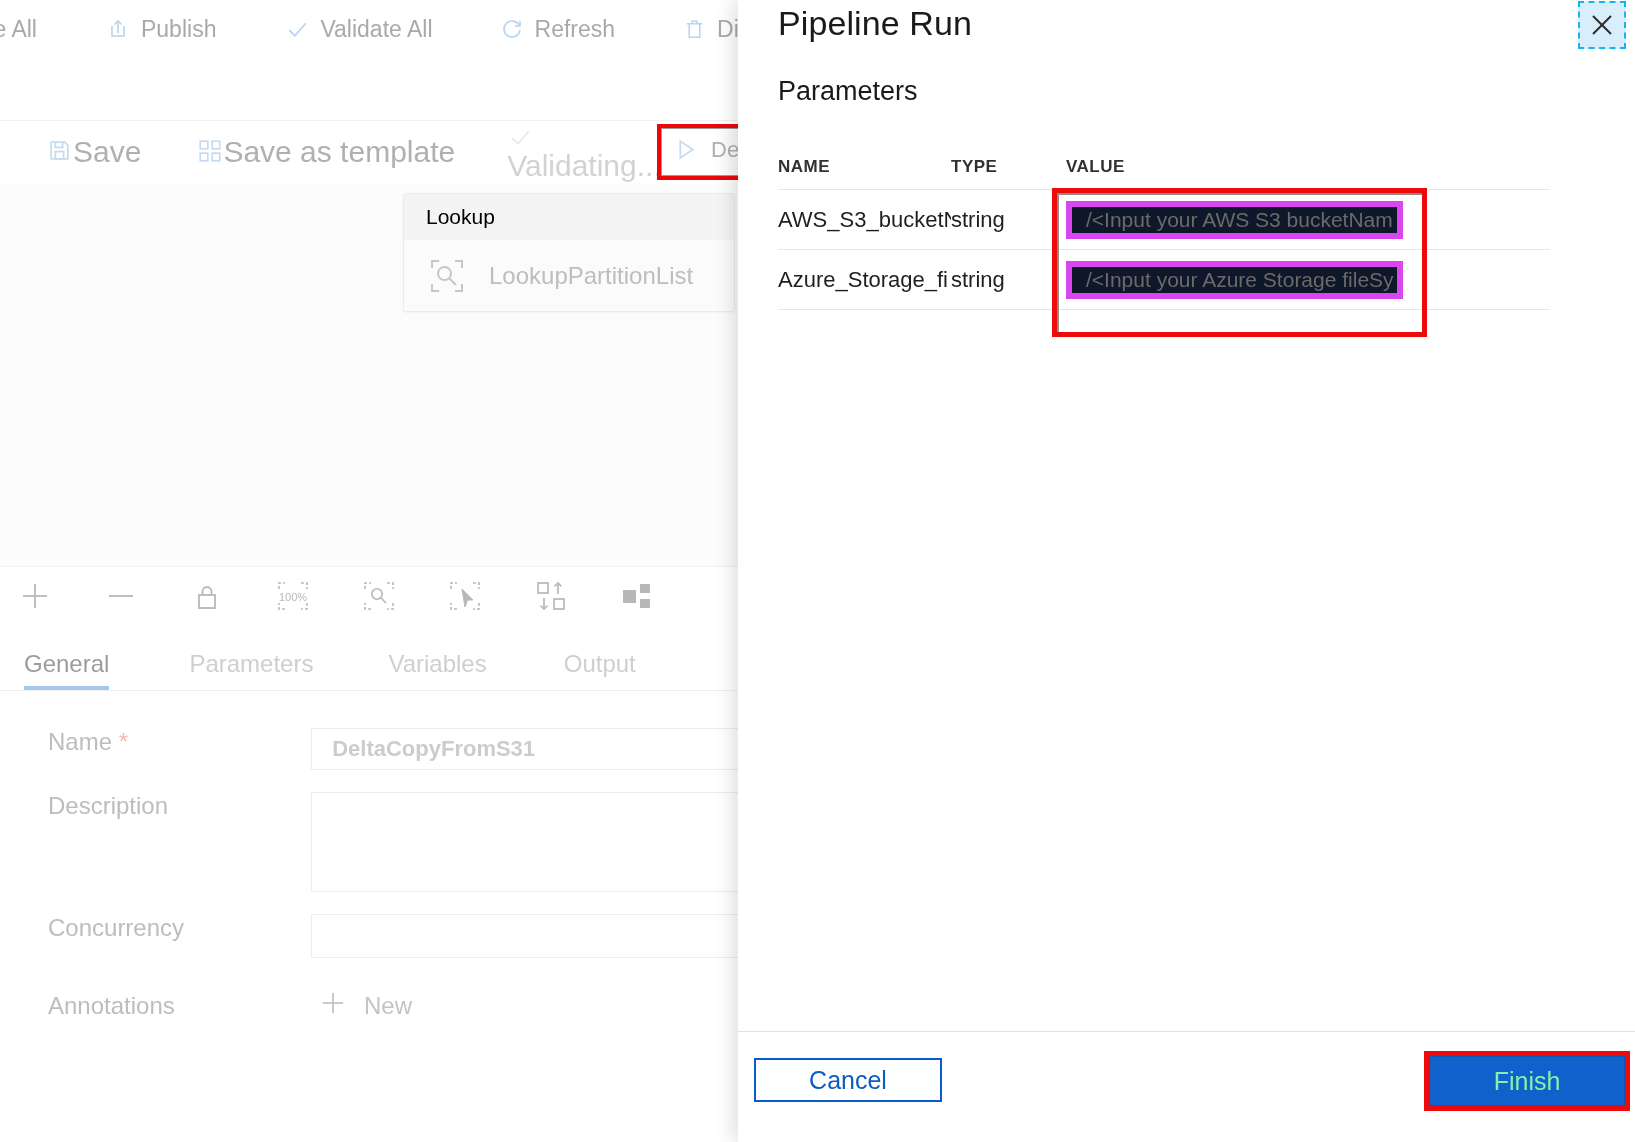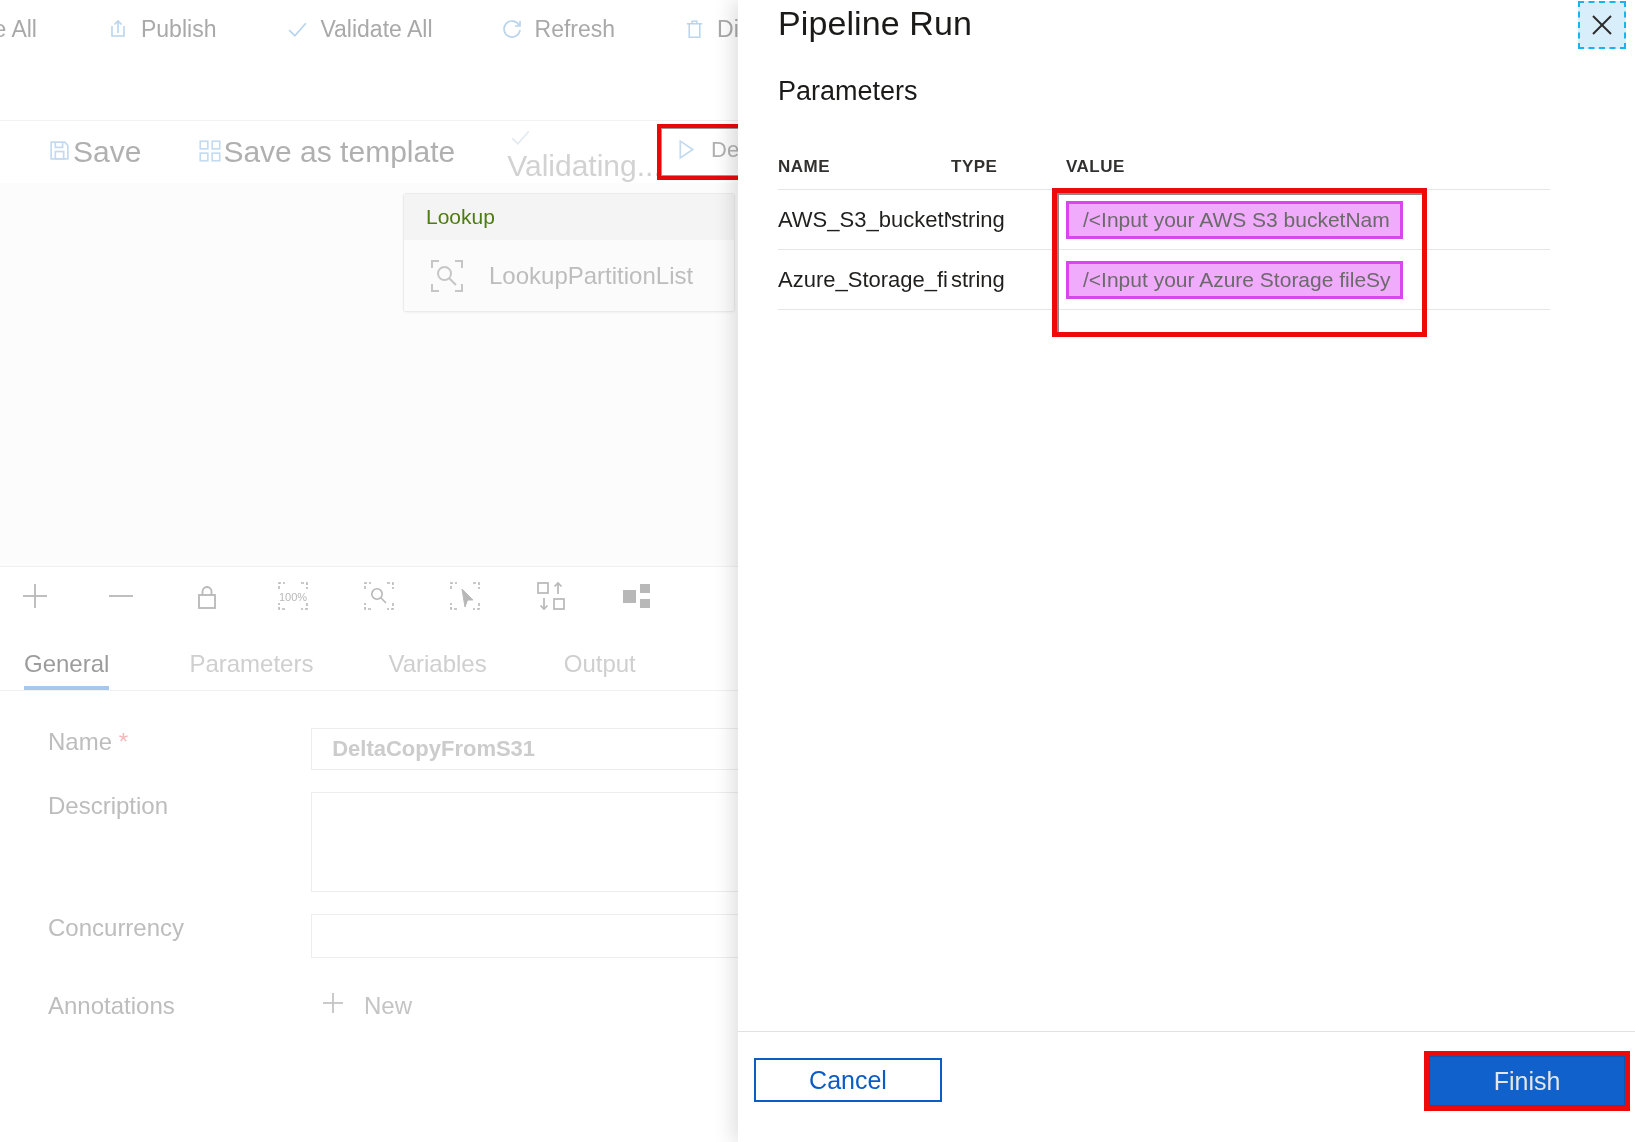--- a/index.html
+++ b/index.html
@@ -140,21 +140,21 @@
     box-shadow: 0 1px 3px rgba(0,0,0,0.045);
     overflow: hidden;
   }
   .activity-header {
     height: 46px;
     background: #f4f4f4;
     display: flex;
     align-items: center;
     padding-left: 22px;
     font-size: 21px;
-    color: #4d7c0f;
+    color: #000000;
     box-sizing: border-box;
   }
   .activity-body {
     height: 71px;
     display: flex;
     align-items: center;
     padding-left: 22px;
     gap: 21px;
     background: #fbfbfb;
   }
@@ -303,22 +303,22 @@
     border-top: 1px solid #e6e6e6;
   }
   .pt-row.last-border { border-bottom: 1px solid #e6e6e6; }
   .col-name { width: 173px; overflow: hidden; white-space: nowrap; }
   .col-type { width: 115px; }
   .col-value { flex: 1; }
   .pt-row .col-name,
   .pt-row .col-type { font-size: 22px; color: #201f1e; }
   .val-input {
     height: 38px;
-    border: 3px solid #d946ef;
-    background: #f0abfc;
+    border: 6px solid #d946ef;
+    background: #0f172a;
     box-sizing: border-box;
     display: flex;
     align-items: center;
     padding-left: 14px;
     font-size: 21px;
     color: #6a6a6a;
     width: 337px;
     overflow: hidden;
     white-space: nowrap;
   }
@@ -364,21 +364,21 @@
     display: flex;
     align-items: center;
     justify-content: center;
     box-sizing: border-box;
   }
   .btn-finish {
     position: absolute;
     right: 10px; top: 24px;
     width: 196px; height: 50px;
     background: #1161cd;
-    color: #e5e5e5;
+    color: #86efac;
     font-size: 25px;
     display: flex;
     align-items: center;
     justify-content: center;
     box-sizing: border-box;
     border: 1px solid #0d55b5;
   }
   .hl-finish {
     position: absolute;
     right: 5px; top: 19px;

